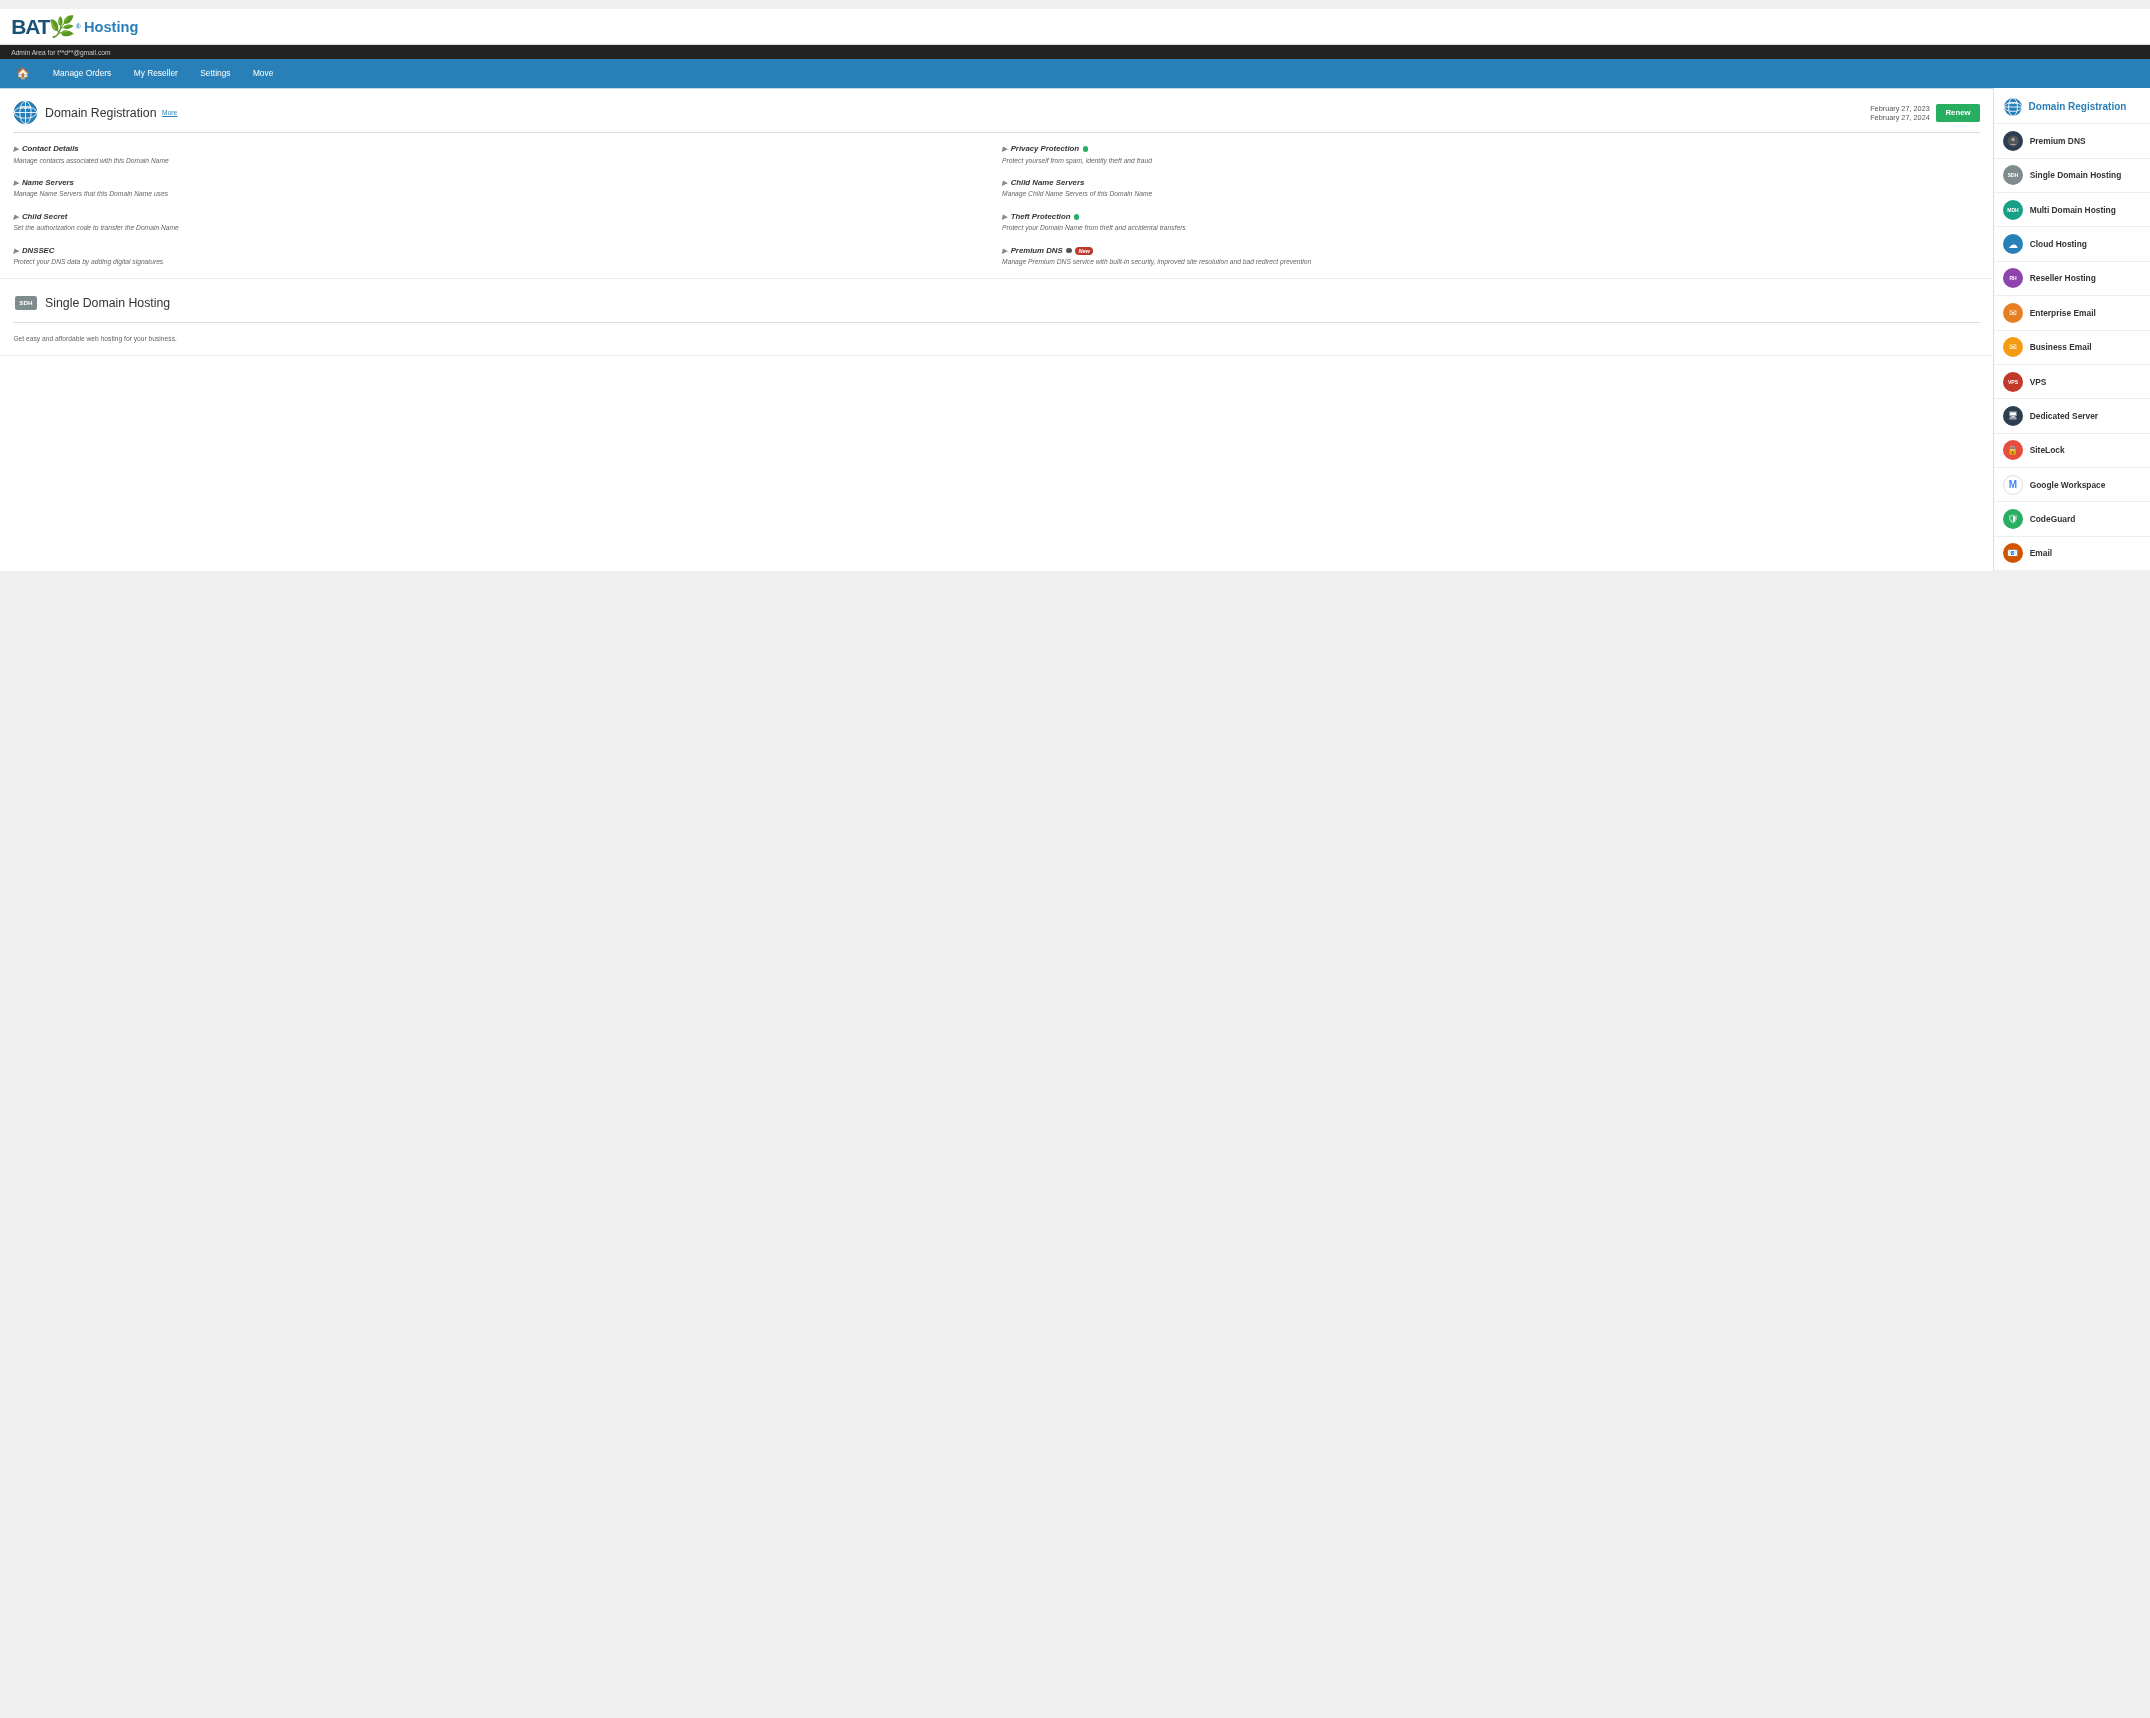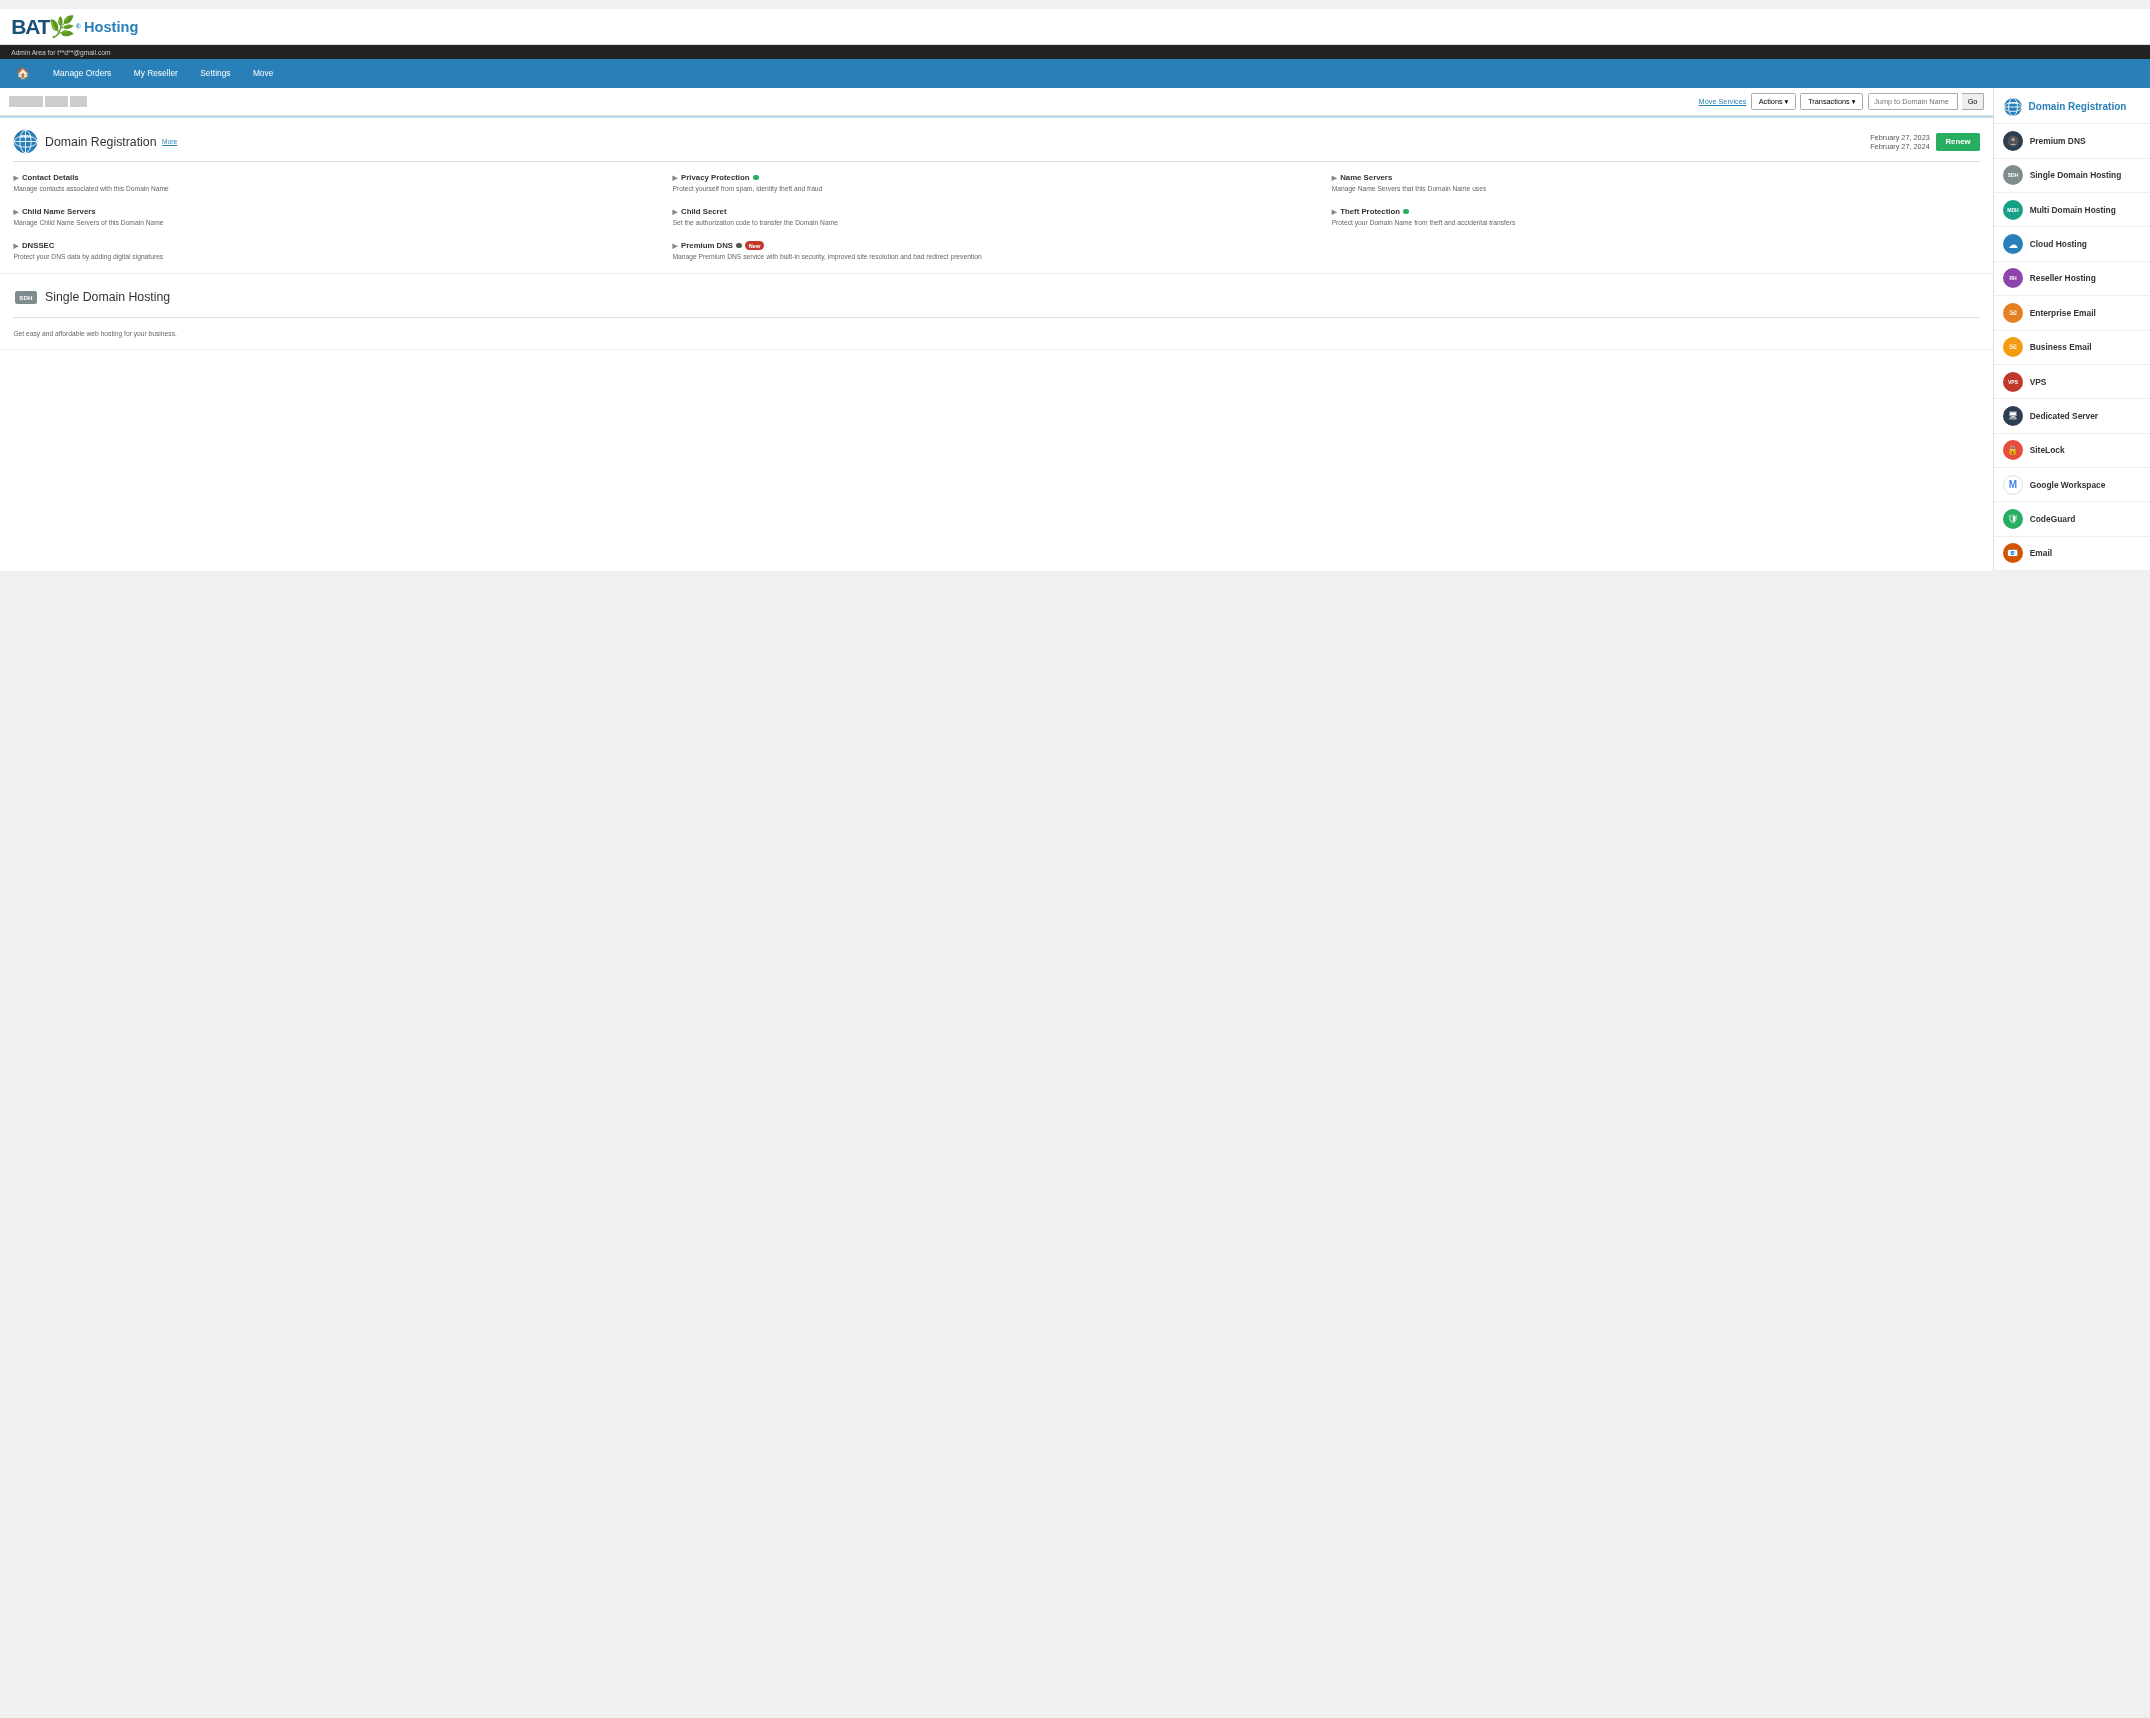--- a/index.html
+++ b/index.html
@@ -43,21 +43,21 @@
     .section { padding: 11.2px 13.4px; border-bottom: 0.6px solid #eee; }
     .section-header { display: flex; align-items: center; margin-bottom: 6.7px; }
     .section-icon { width: 25px; height: 25px; margin-right: 6.7px; display: flex; align-items: center; justify-content: center; }
     .section-title { font-size: 12.3px; font-weight: normal; color: #333; }
     .section-more { font-size: 6.7px; color: #2980b9; margin-left: 5.6px; text-decoration: underline; cursor: pointer; }
     .section-dates { margin-left: auto; font-size: 7.3px; color: #555; }
     .renew-btn { background: #27ae60; color: white; border: none; border-radius: 1.7px; padding: 4.5px 9px; font-size: 7.8px; font-weight: bold; cursor: pointer; margin-left: 6.7px; }
     .section-divider { border: none; border-top: 0.6px solid #ddd; margin: 5.6px 0 11.2px 0; }
 
     
-    .features-grid { display: grid; grid-template-columns: 1fr 1fr 1fr; gap: 13.4px 11.2px; }
+    .features-grid { display: grid; grid-template-columns: 1fr 1fr; gap: 13.4px 11.2px; font-style: italic; }
     .feature-item { }
     .feature-title { font-weight: bold; color: #333; margin-bottom: 2.2px; display: flex; align-items: center; gap: 3.4px; }
     .feature-desc { font-size: 6.7px; color: #666; line-height: 1.4; }
     .feature-arrow { color: #888; font-size: 6.7px; }
     .status-dot { width: 5.6px; height: 5.6px; border-radius: 50%; background: #27ae60; display: inline-block; }
     .new-badge { background: #c0392b; color: white; font-size: 5.6px; padding: 1.1px 3.4px; border-radius: 5.6px; font-weight: bold; }
 
     
     .sidebar { width: 157px; background: white; border-left: 0.6px solid #ddd; }
     .sidebar-header { padding: 9px 9px 6.7px 9px; display: flex; align-items: center; gap: 5.6px; border-bottom: 1.1px solid #eee; }
@@ -101,38 +101,20 @@
   <a class="nav-item">Manage Orders</a>
   <a class="nav-item">My Reseller</a>
   <a class="nav-item">Settings</a>
   <a class="nav-item">Move</a>
 </nav>
 
 <div class="main-container">
 
   <div class="content-area">
 
-    <div class="toolbar">
-      <div class="breadcrumb-placeholder">
-        <div class="bc-block"></div>
-        <div class="bc-block2"></div>
-        <div class="bc-block3"></div>
-      </div>
-      <div class="toolbar-right">
-        <button class="link-btn">Move Services</button>
-        <button class="btn-actions">
-          <span>Actions</span> ▾
-        </button>
-        <button class="btn-transactions">
-          <span>Transactions</span> ▾
-        </button>
-        <input class="domain-input" type="text" placeholder="Jump to Domain Name" style="">
-        <button class="btn-go">Go</button>
-      </div>
-    </div>
 
     <div class="divider-line"></div>
 
     <div class="section">
       <div class="section-header">
         <div class="section-icon">
 
           <svg width="25" height="25" viewBox="0 0 44 44" style="font-size:14px">
             <circle cx="22" cy="22" r="20" fill="#2980b9" stroke="#1a6fa0" stroke-width="1.5"></circle>
             <ellipse cx="22" cy="22" rx="10" ry="20" fill="none" stroke="white" stroke-width="1.5"></ellipse>

